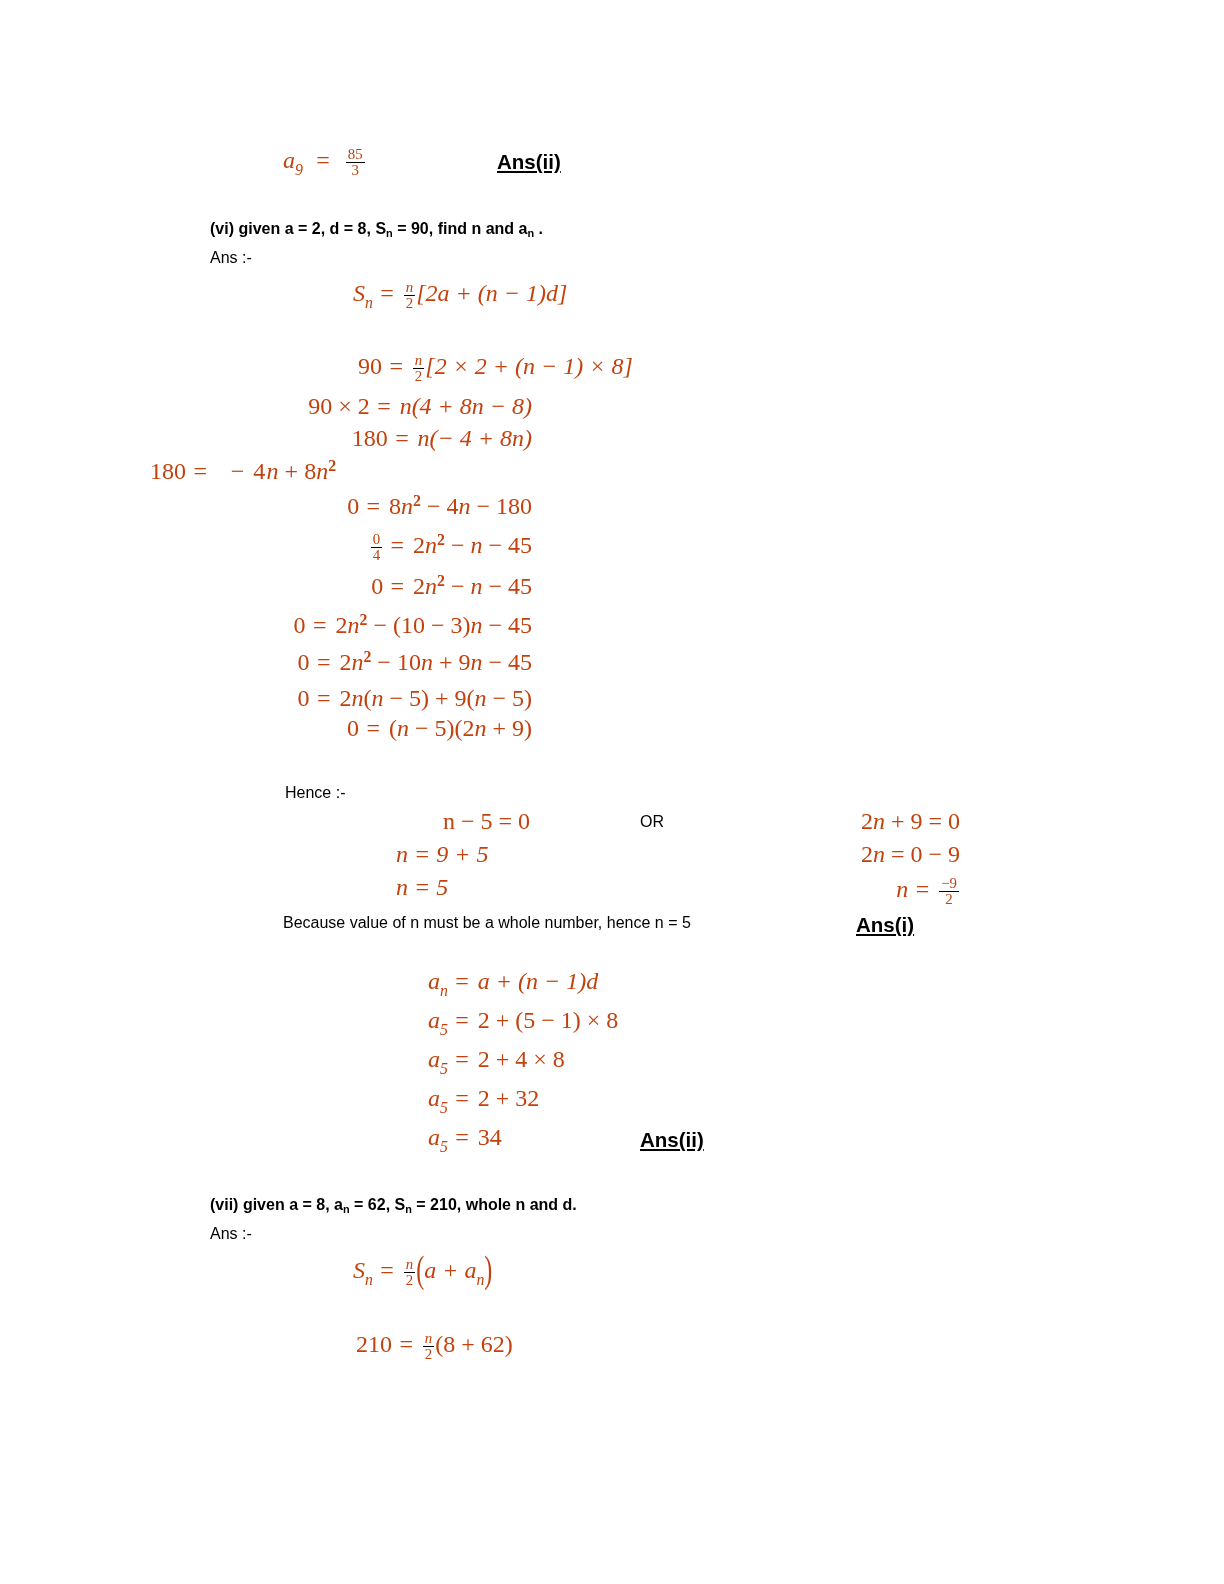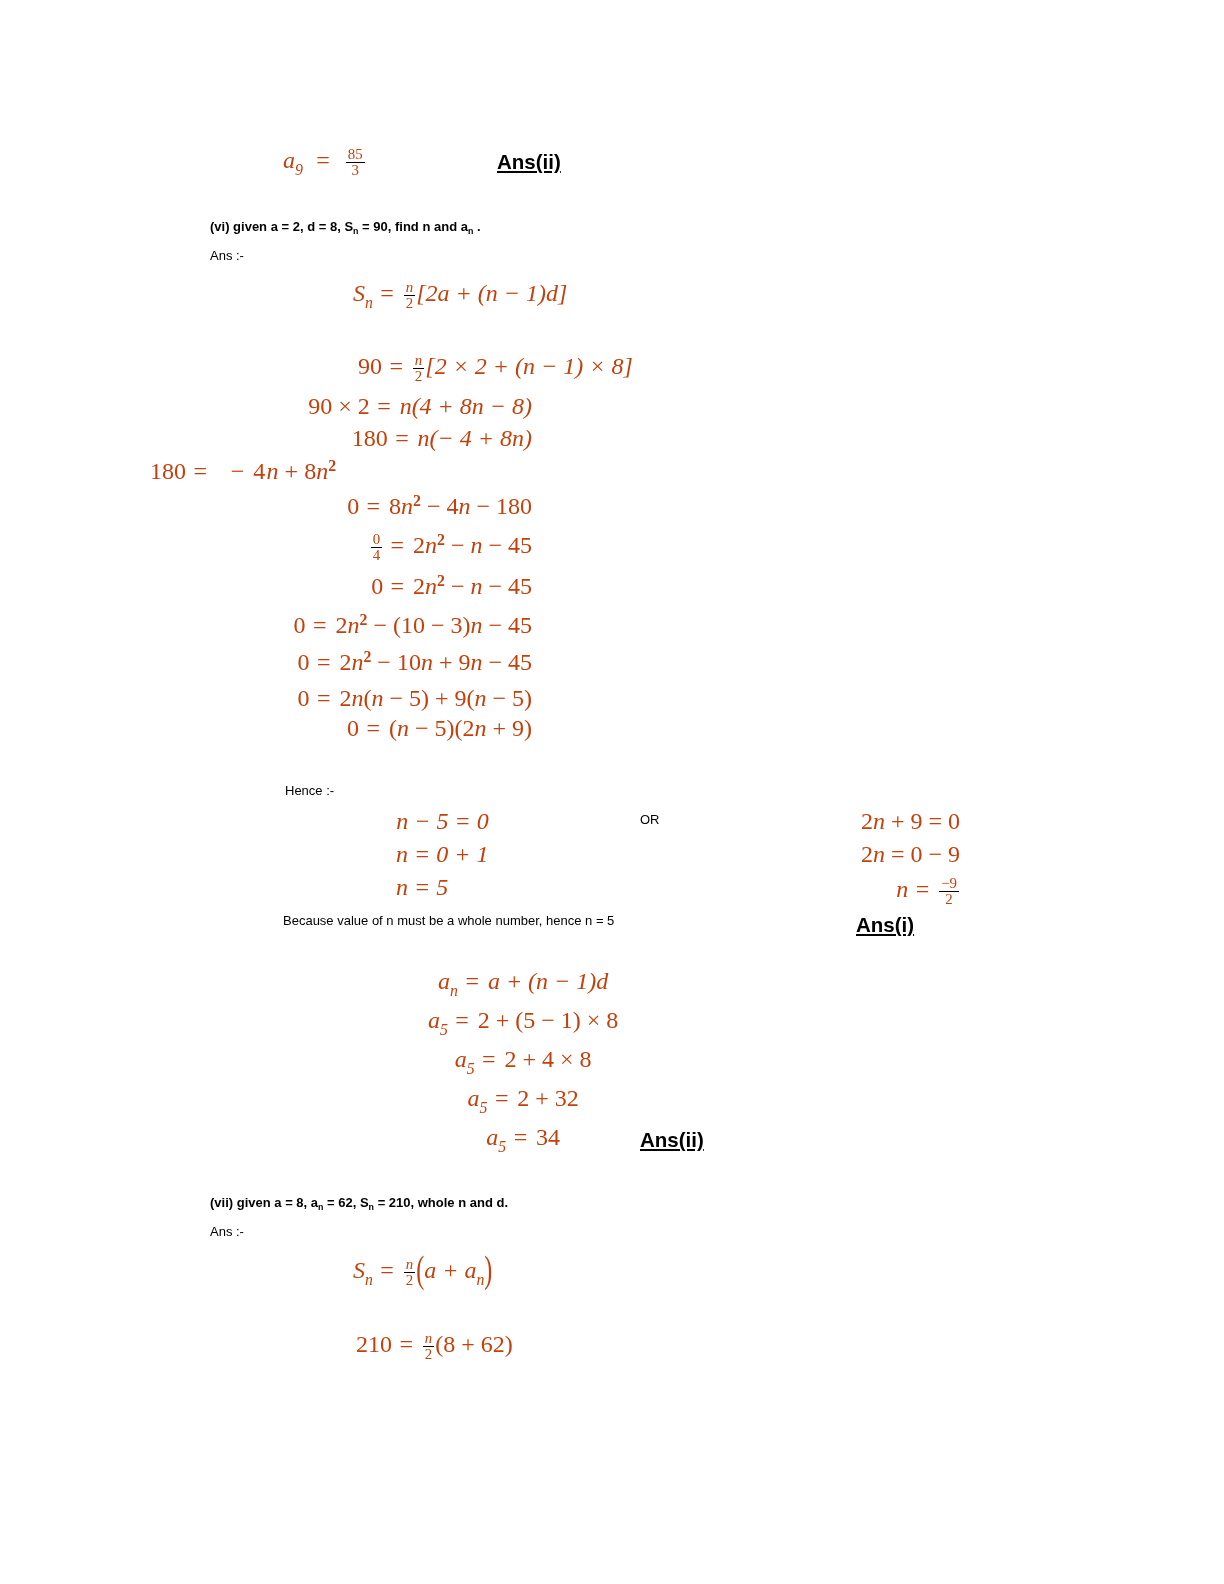--- a/index.html
+++ b/index.html
@@ -20,21 +20,21 @@
     position: absolute;
     left: 0; top: 0;
     width: 1224px;
     height: 1584px;
     background: #fff;
   }
 
   
   .prose {
     font-family: "Liberation Sans", sans-serif;
-    font-size: 13px;
+    font-size: 16px;
     line-height: 1.22;
     color: #000;
     white-space: nowrap;
   }
   .prose.bold { font-weight: bold; }
 
   .math {
     font-family: "Liberation Serif", serif;
     font-size: 24px;
     line-height: 1.05;
@@ -179,43 +179,43 @@
     </div>
 
     <div class="math" style="text-align:right; padding-right:178px; height:30px;">
       <span class="num">0</span><span class="sp">&nbsp;=&nbsp;</span><span class="num">(</span><i>n</i><span class="num"> − 5)(2</span><i>n</i><span class="num"> + 9)</span>
     </div>
   </div>
 
   <div class="row prose" style="left:285px; top:783px;">Hence :-</div>
 
   <div class="row" style="left:200px; top:809px; width:330px;">
-    <div class="math" style="text-align:center; padding-left:155px; height:33px; font-style:italic;">n − 5 = 0</div>
-    <div class="math" style="text-align:left; padding-left:196px; height:33px; font-style:italic;">n = 0 + 1</div>
+    <div class="math" style="text-align:right; padding-left:155px; height:33px; ">n − 5 = 0</div>
+    <div class="math" style="text-align:left; padding-left:196px; height:33px; font-style:italic;">n = 9 + 5</div>
     <div class="math" style="text-align:left; padding-left:196px; height:33px; font-style:italic;">n = 5</div>
   </div>
 
   <div class="row prose" style="left:640px; top:812px;">OR</div>
 
   <div class="row" style="left:640px; top:809px; width:320px;">
     <div class="math" style="text-align:right; height:33px;">
       <span class="num">2</span><i>n</i><span class="num"> + 9 = 0</span>
     </div>
     <div class="math" style="text-align:right; height:33px;">
       <span class="num">2</span><i>n</i><span class="num"> = 0 − 9</span>
     </div>
     <div class="math" style="text-align:right; height:33px;">
       <i>n</i><span class="sp">&nbsp;=&nbsp;</span><span class="frac"><span class="fnum num">−9</span><span class="fden num">2</span></span>
     </div>
   </div>
 
   <div class="row prose" style="left:283px; top:913px;">Because value of n must be a whole number, hence n = 5</div>
   <div class="row ansLbl" style="left:856px; top:913px;">Ans(i)</div>
 
-  <div class="row" style="left:428px; top:969px;text-align:center;">
+  <div class="row" style="left:428px; top:969px;">
     <div class="math" style="height:39px;">
       <i>a</i><span class="msub">n</span><span class="sp">&nbsp;=&nbsp;</span><span class="it">a + (<i>n</i> − 1)<i>d</i></span>
     </div>
     <div class="math" style="height:39px;">
       <i>a</i><span class="msub">5</span><span class="sp">&nbsp;=&nbsp;</span><span class="num">2 + (5 − 1) × 8</span>
     </div>
     <div class="math" style="height:39px;">
       <i>a</i><span class="msub">5</span><span class="sp">&nbsp;=&nbsp;</span><span class="num">2 + 4 × 8</span>
     </div>
     <div class="math" style="height:39px;">

